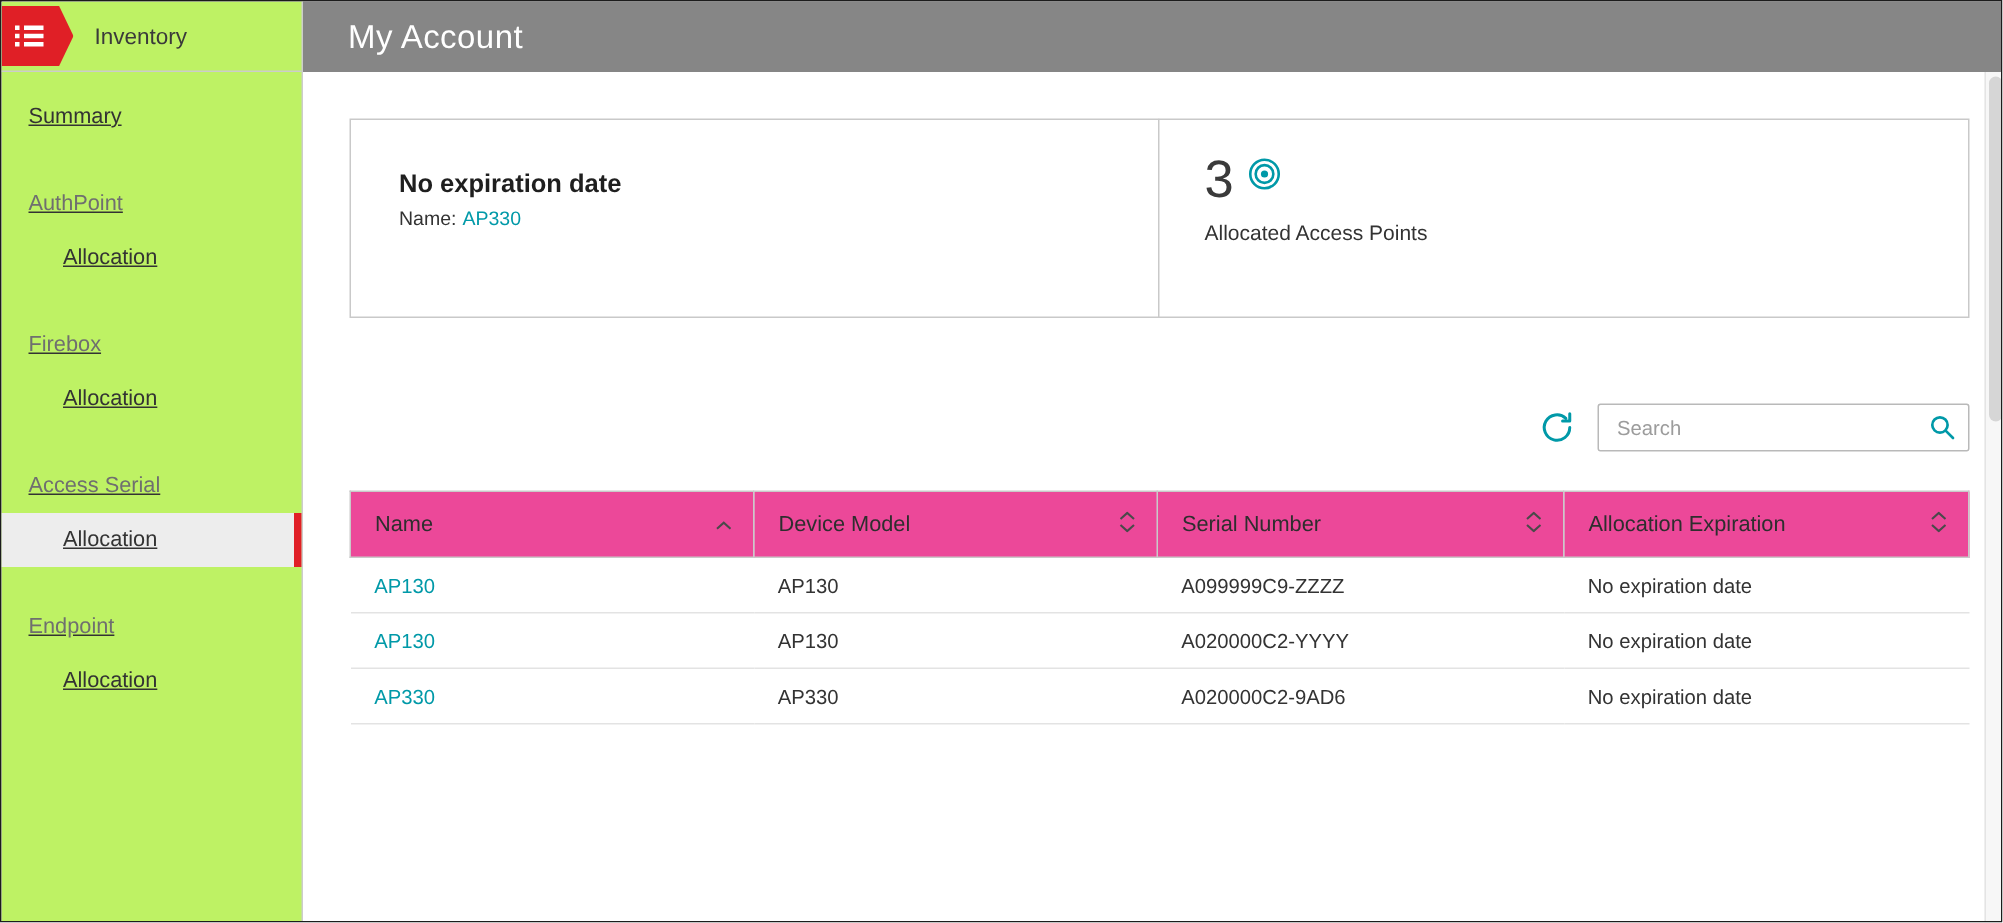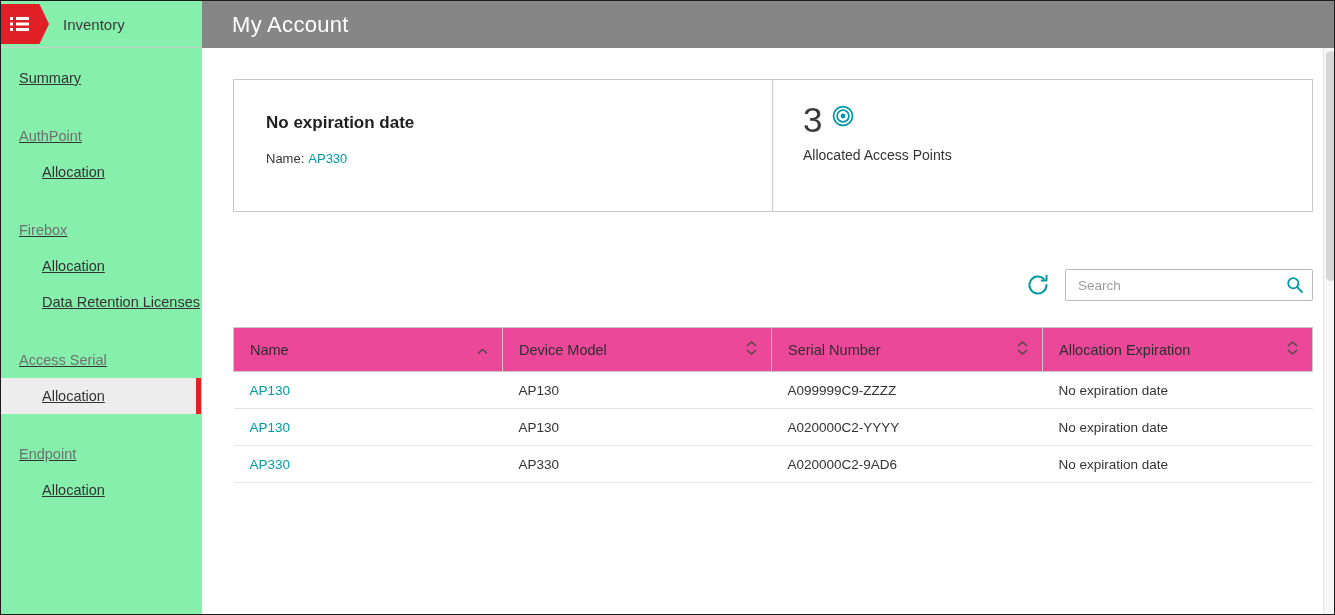--- a/index.html
+++ b/index.html
@@ -15,21 +15,21 @@
     border: 1px solid #1c1c1c;
     background: #fff;
     overflow: hidden;
     display: flex;
   }
 
   
   .sidebar {
     width: 201px; height: 100%;
     border-right: 1px solid #cccccc;
-    background: #86efac;
+    background: #bef264;
     flex: 0 0 201px;
   }
   .brand {
     height: 47px;
     border-bottom: 1px solid #cccccc;
     display: flex; align-items: center;
   }
   .logo {
     width: 48px; height: 40px;
     background: #e01f26;
@@ -63,21 +63,21 @@
   .page-title { color: #ffffff; font-size: 22px; font-weight: 400; letter-spacing: .3px; }
 
   .content { padding: 31px 24px 0 31px; }
 
   
   .cards { display: flex; }
   .card { border: 1px solid #c9c9c9; height: 133px; background: #fff; }
   .card-expiration { width: 540px; padding: 33px 32px 0; }
   .card-allocated { flex: 1; margin-left: -1px; padding: 20px 30px 0; }
   .card-title { font-size: 17px; font-weight: 700; color: #1f1f1f; }
-  .card-sub { margin-top: 18px; font-size: 13px; color: #333; }
+  .card-sub { margin-top: 5px; font-size: 13px; color: #333; }
   .card-sub .link { margin-left: 4px; }
   a.link { color: #0099a8; text-decoration: none; cursor: pointer; }
   .count-row { display: flex; align-items: flex-start; }
   .count { font-size: 35px; line-height: 40px; color: #3a3a3a; }
   .ap-icon { margin-left: 9px; margin-top: 4px; display: inline-flex; }
   .card-label { margin-top: 7px; font-size: 14px; color: #333; }
 
   
   .toolbar {
     margin-top: 57px; height: 32px;
@@ -168,21 +168,20 @@
         </svg>
       </span>
       <span class="brand-label">Inventory</span>
     </div>
     <nav class="nav">
       <div class="nav-item">Summary</div>
       <div class="nav-section">AuthPoint</div>
       <div class="nav-subitem">Allocation</div>
       <div class="nav-section">Firebox</div>
       <div class="nav-subitem">Allocation</div>
-      <div class="nav-subitem">Data Retention Licenses</div>
       <div class="nav-section">Access Serial</div>
       <div class="nav-subitem selected">Allocation</div>
       <div class="nav-section">Endpoint</div>
       <div class="nav-subitem">Allocation</div>
     </nav>
   </aside>
 
   <div class="main">
     <header class="topbar">
       <h1 class="page-title">My Account</h1>

